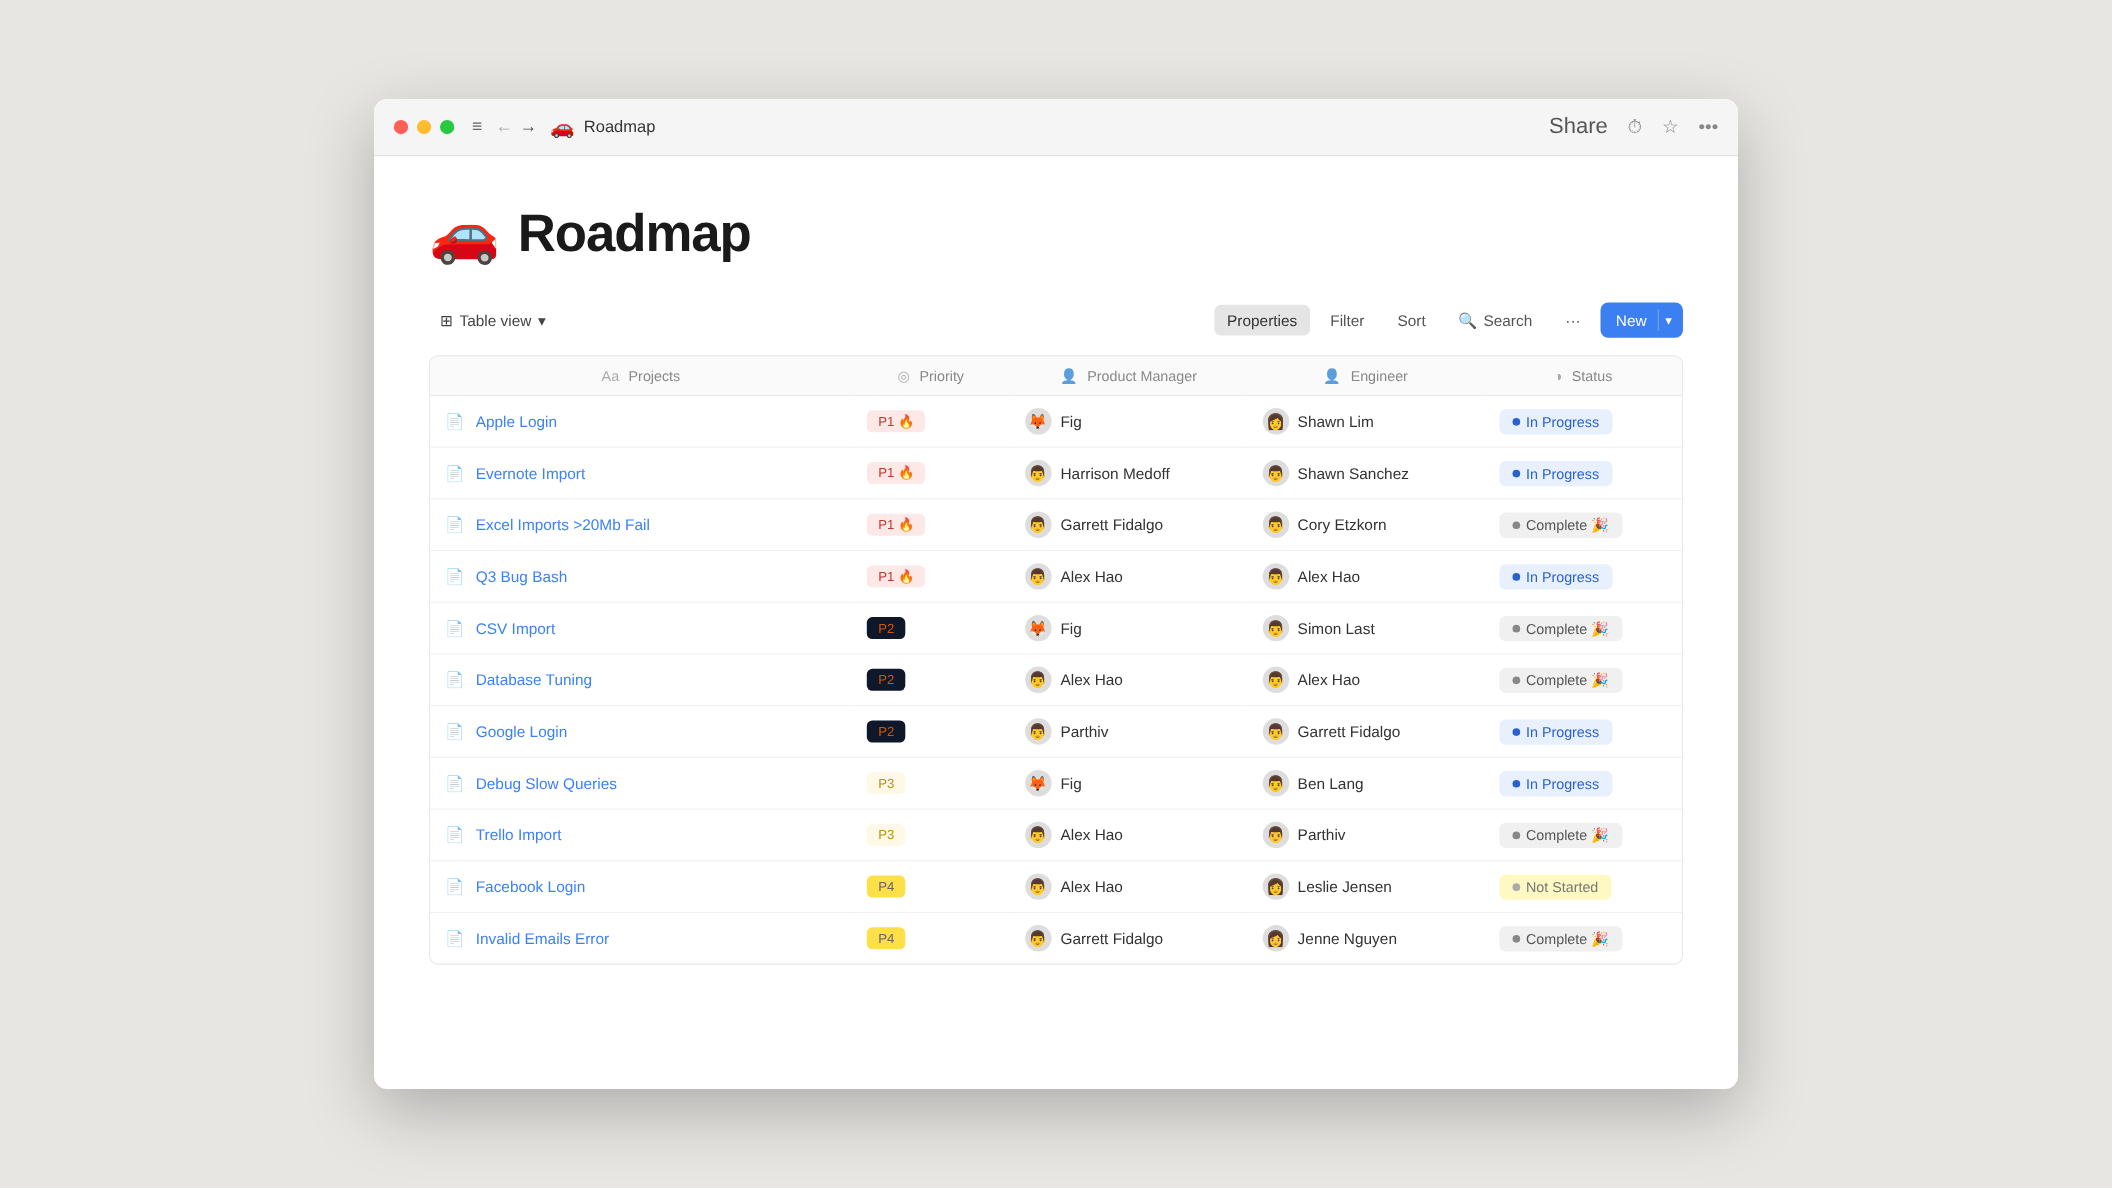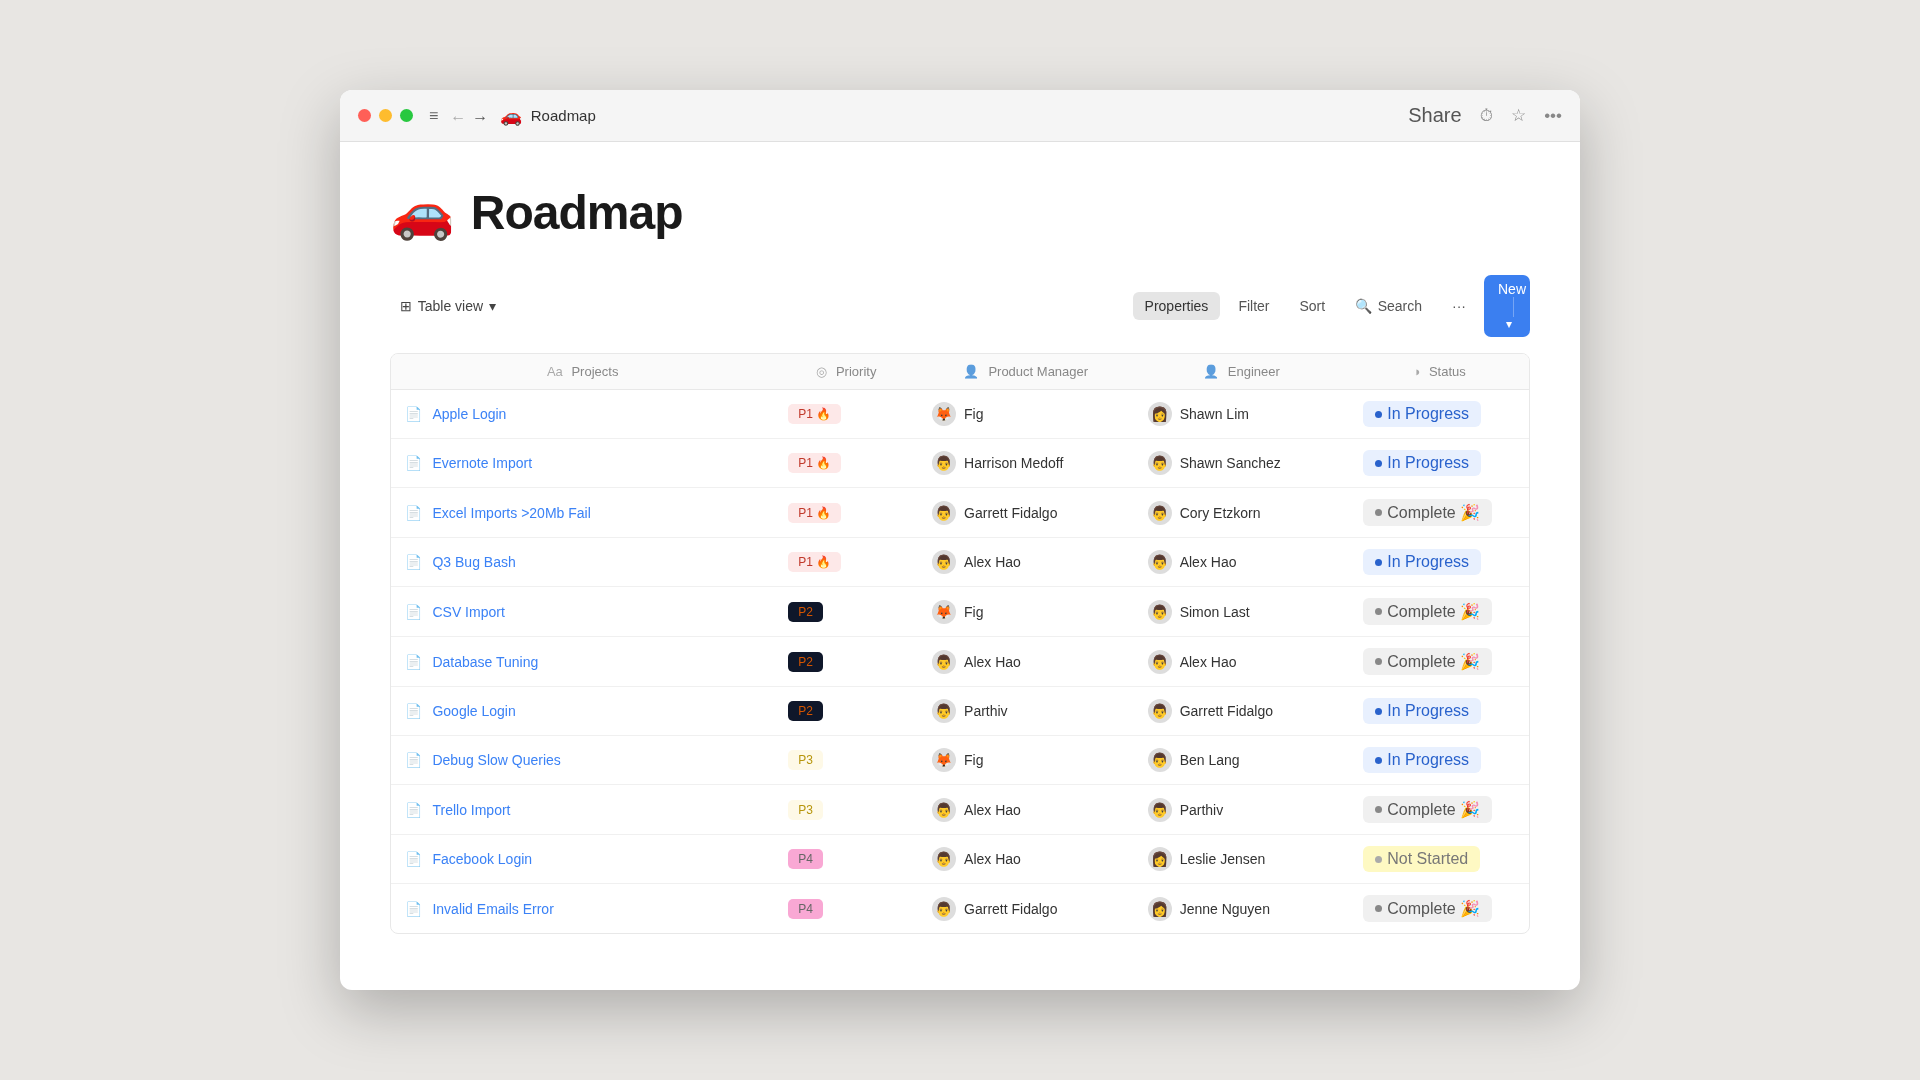--- a/index.html
+++ b/index.html
@@ -154,21 +154,20 @@
       color: white;
       border: none;
       border-radius: 7px;
       padding: 6px 0 6px 14px;
       font-size: 14px;
       font-weight: 500;
       cursor: pointer;
       display: flex;
       align-items: center;
       gap: 0;
-      flex-direction: column;
     }
     .new-btn-text { padding-right: 4px; }
     .new-btn-divider {
       width: 1px;
       height: 20px;
       background: rgba(255,255,255,0.3);
       margin: 0 6px;
     }
     .new-btn-arrow {
       padding-right: 10px;
@@ -231,21 +230,21 @@
       align-items: center;
       gap: 4px;
       padding: 3px 10px;
       border-radius: 5px;
       font-size: 12px;
       font-weight: 500;
     }
     .priority-p1 { background: #fde8e8; color: #c0392b; }
     .priority-p2 { background: #0f172a; color: #d35400; }
     .priority-p3 { background: #fef9e7; color: #b7950b; }
-    .priority-p4 { background: #f9a8d4; color: #666; }
+    .priority-p4 { background: #fde047; color: #666; }
     .person-cell {
       display: flex;
       align-items: center;
       gap: 8px;
       font-size: 14px;
       color: #333;
     }
     .avatar {
       width: 24px;
       height: 24px;
@@ -256,21 +255,21 @@
       justify-content: center;
       font-size: 14px;
       flex-shrink: 0;
     }
     .status-badge {
       display: inline-flex;
       align-items: center;
       gap: 5px;
       padding: 4px 12px;
       border-radius: 6px;
-      font-size: 16px;
+      font-size: 13px;
       font-weight: 500;
       justify-content: center;
     }
     .status-in-progress { background: #e8f0fe; color: #2962cc; }
     .status-complete { background: #f0f0f0; color: #555; }
     .status-not-started { background: #fef9c3; color: #777; }
     .status-dot {
       width: 7px;
       height: 7px;
       border-radius: 50%;

